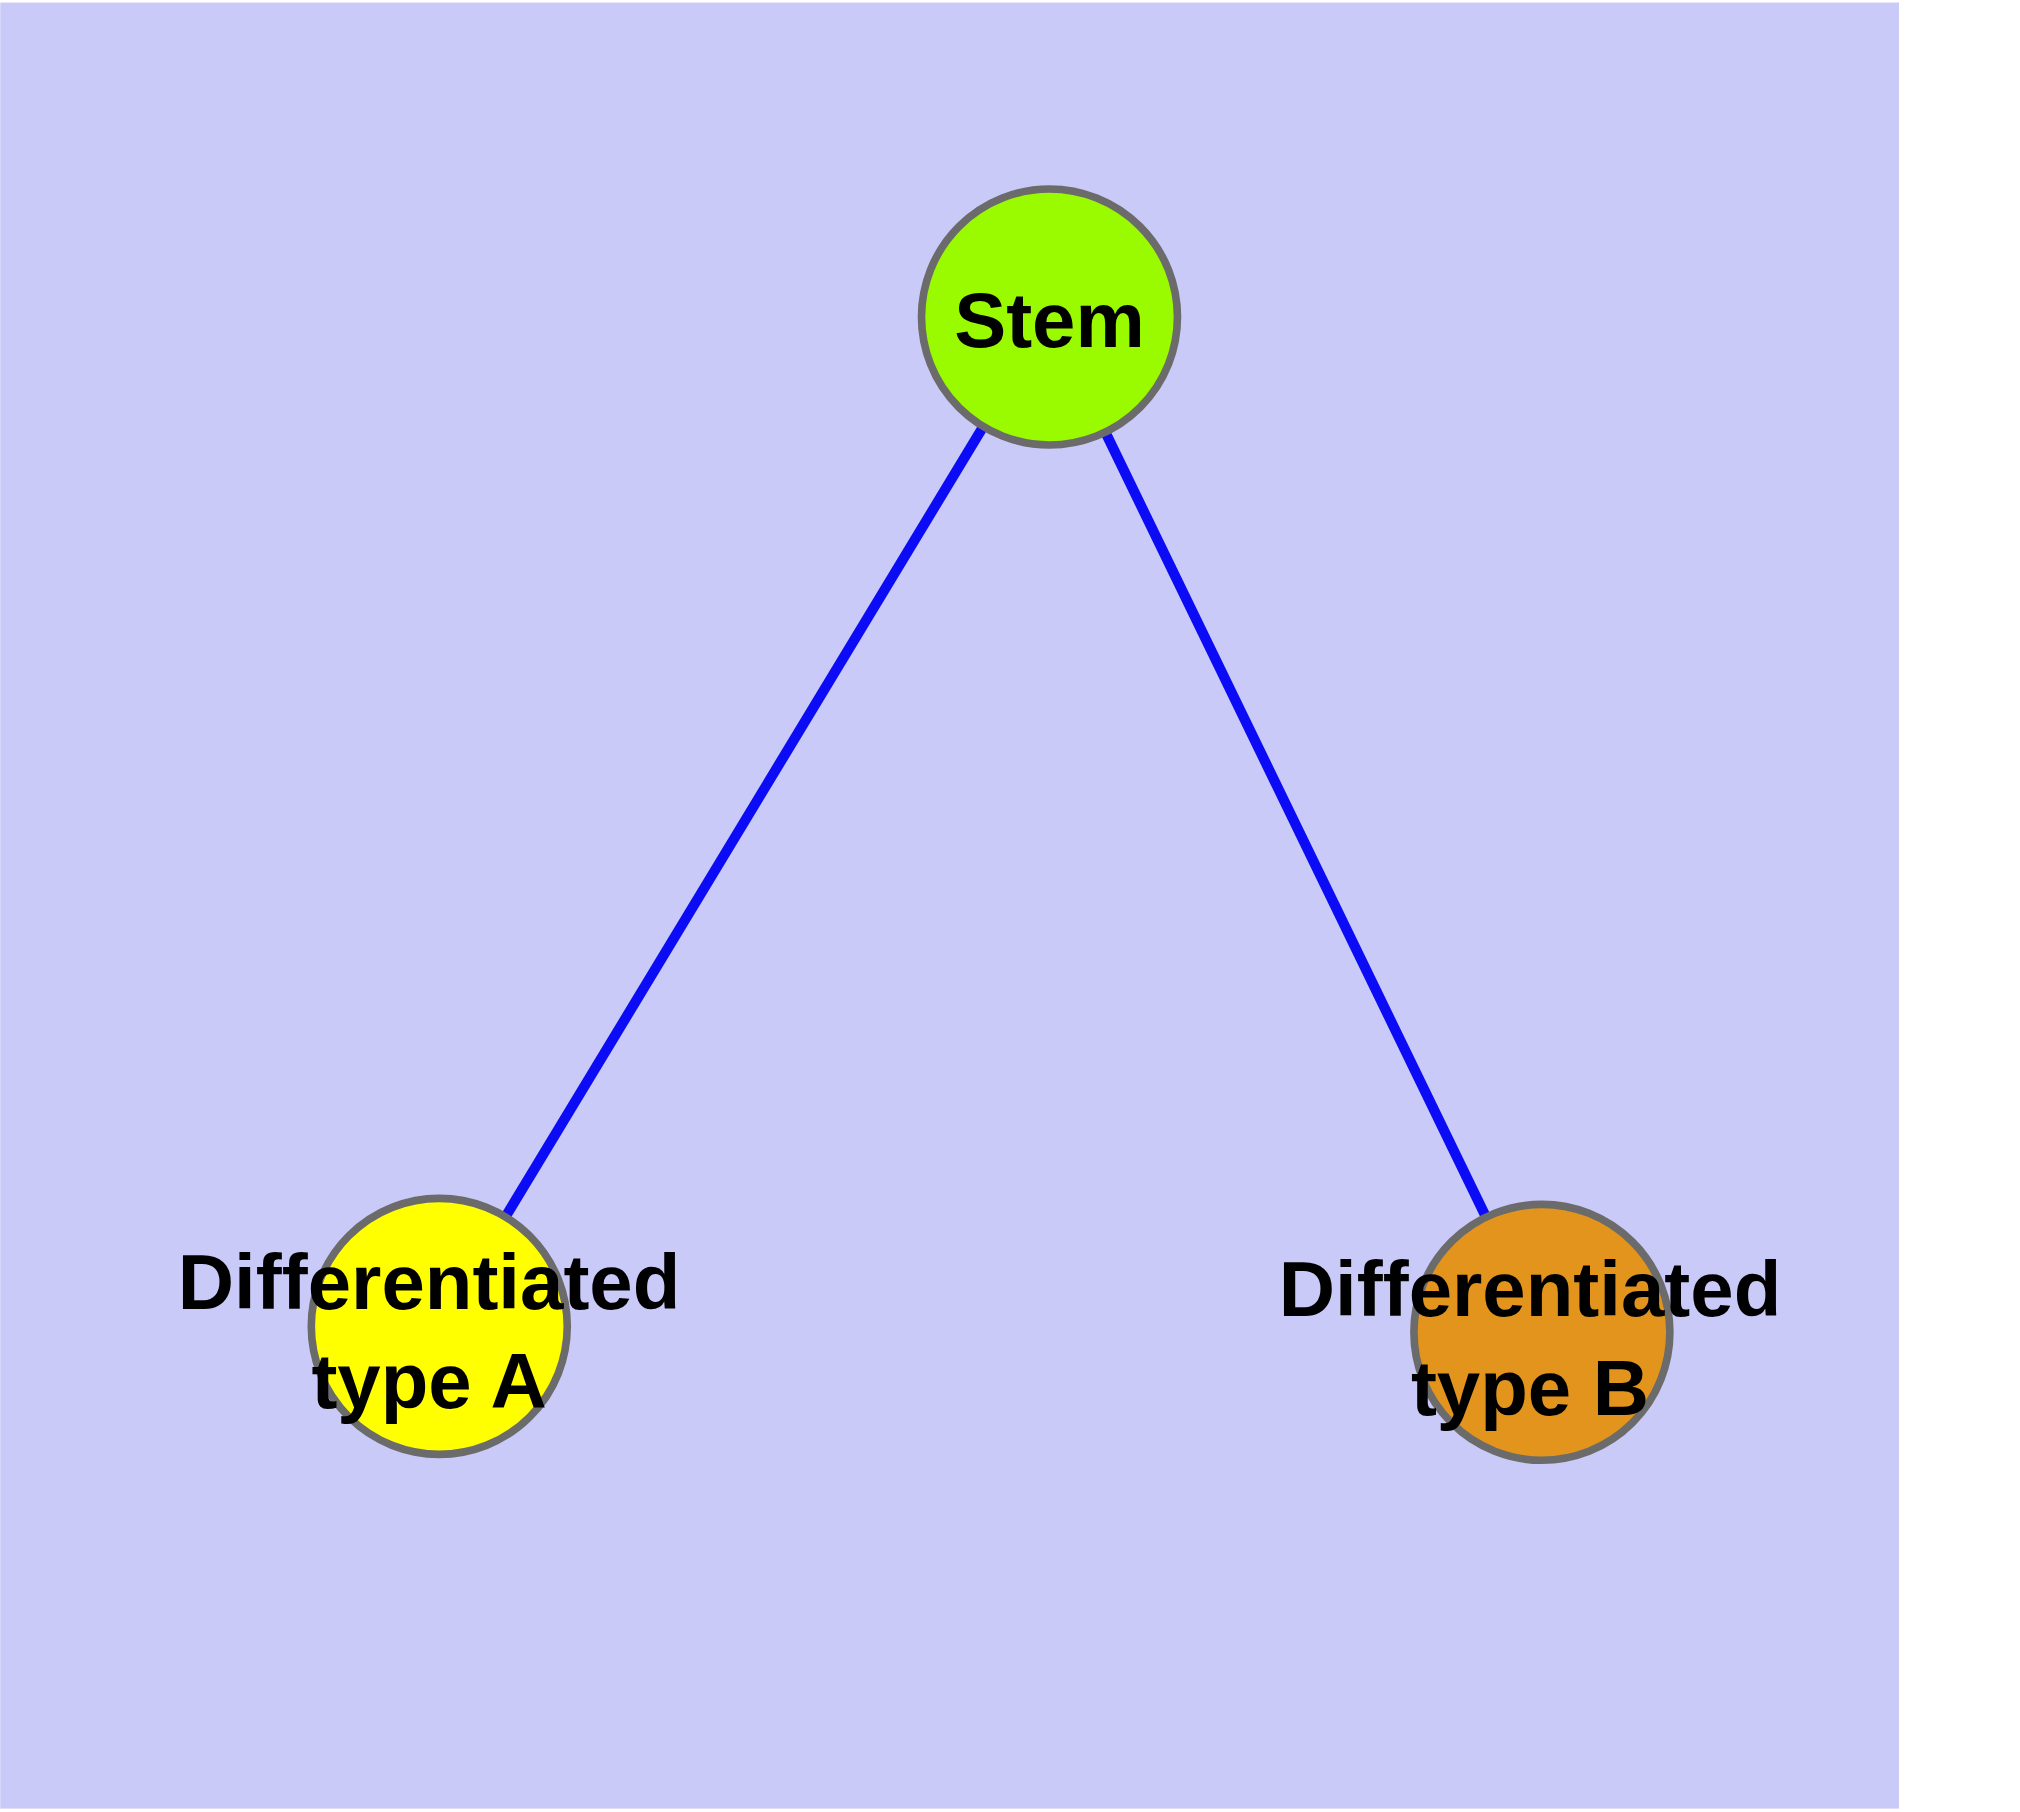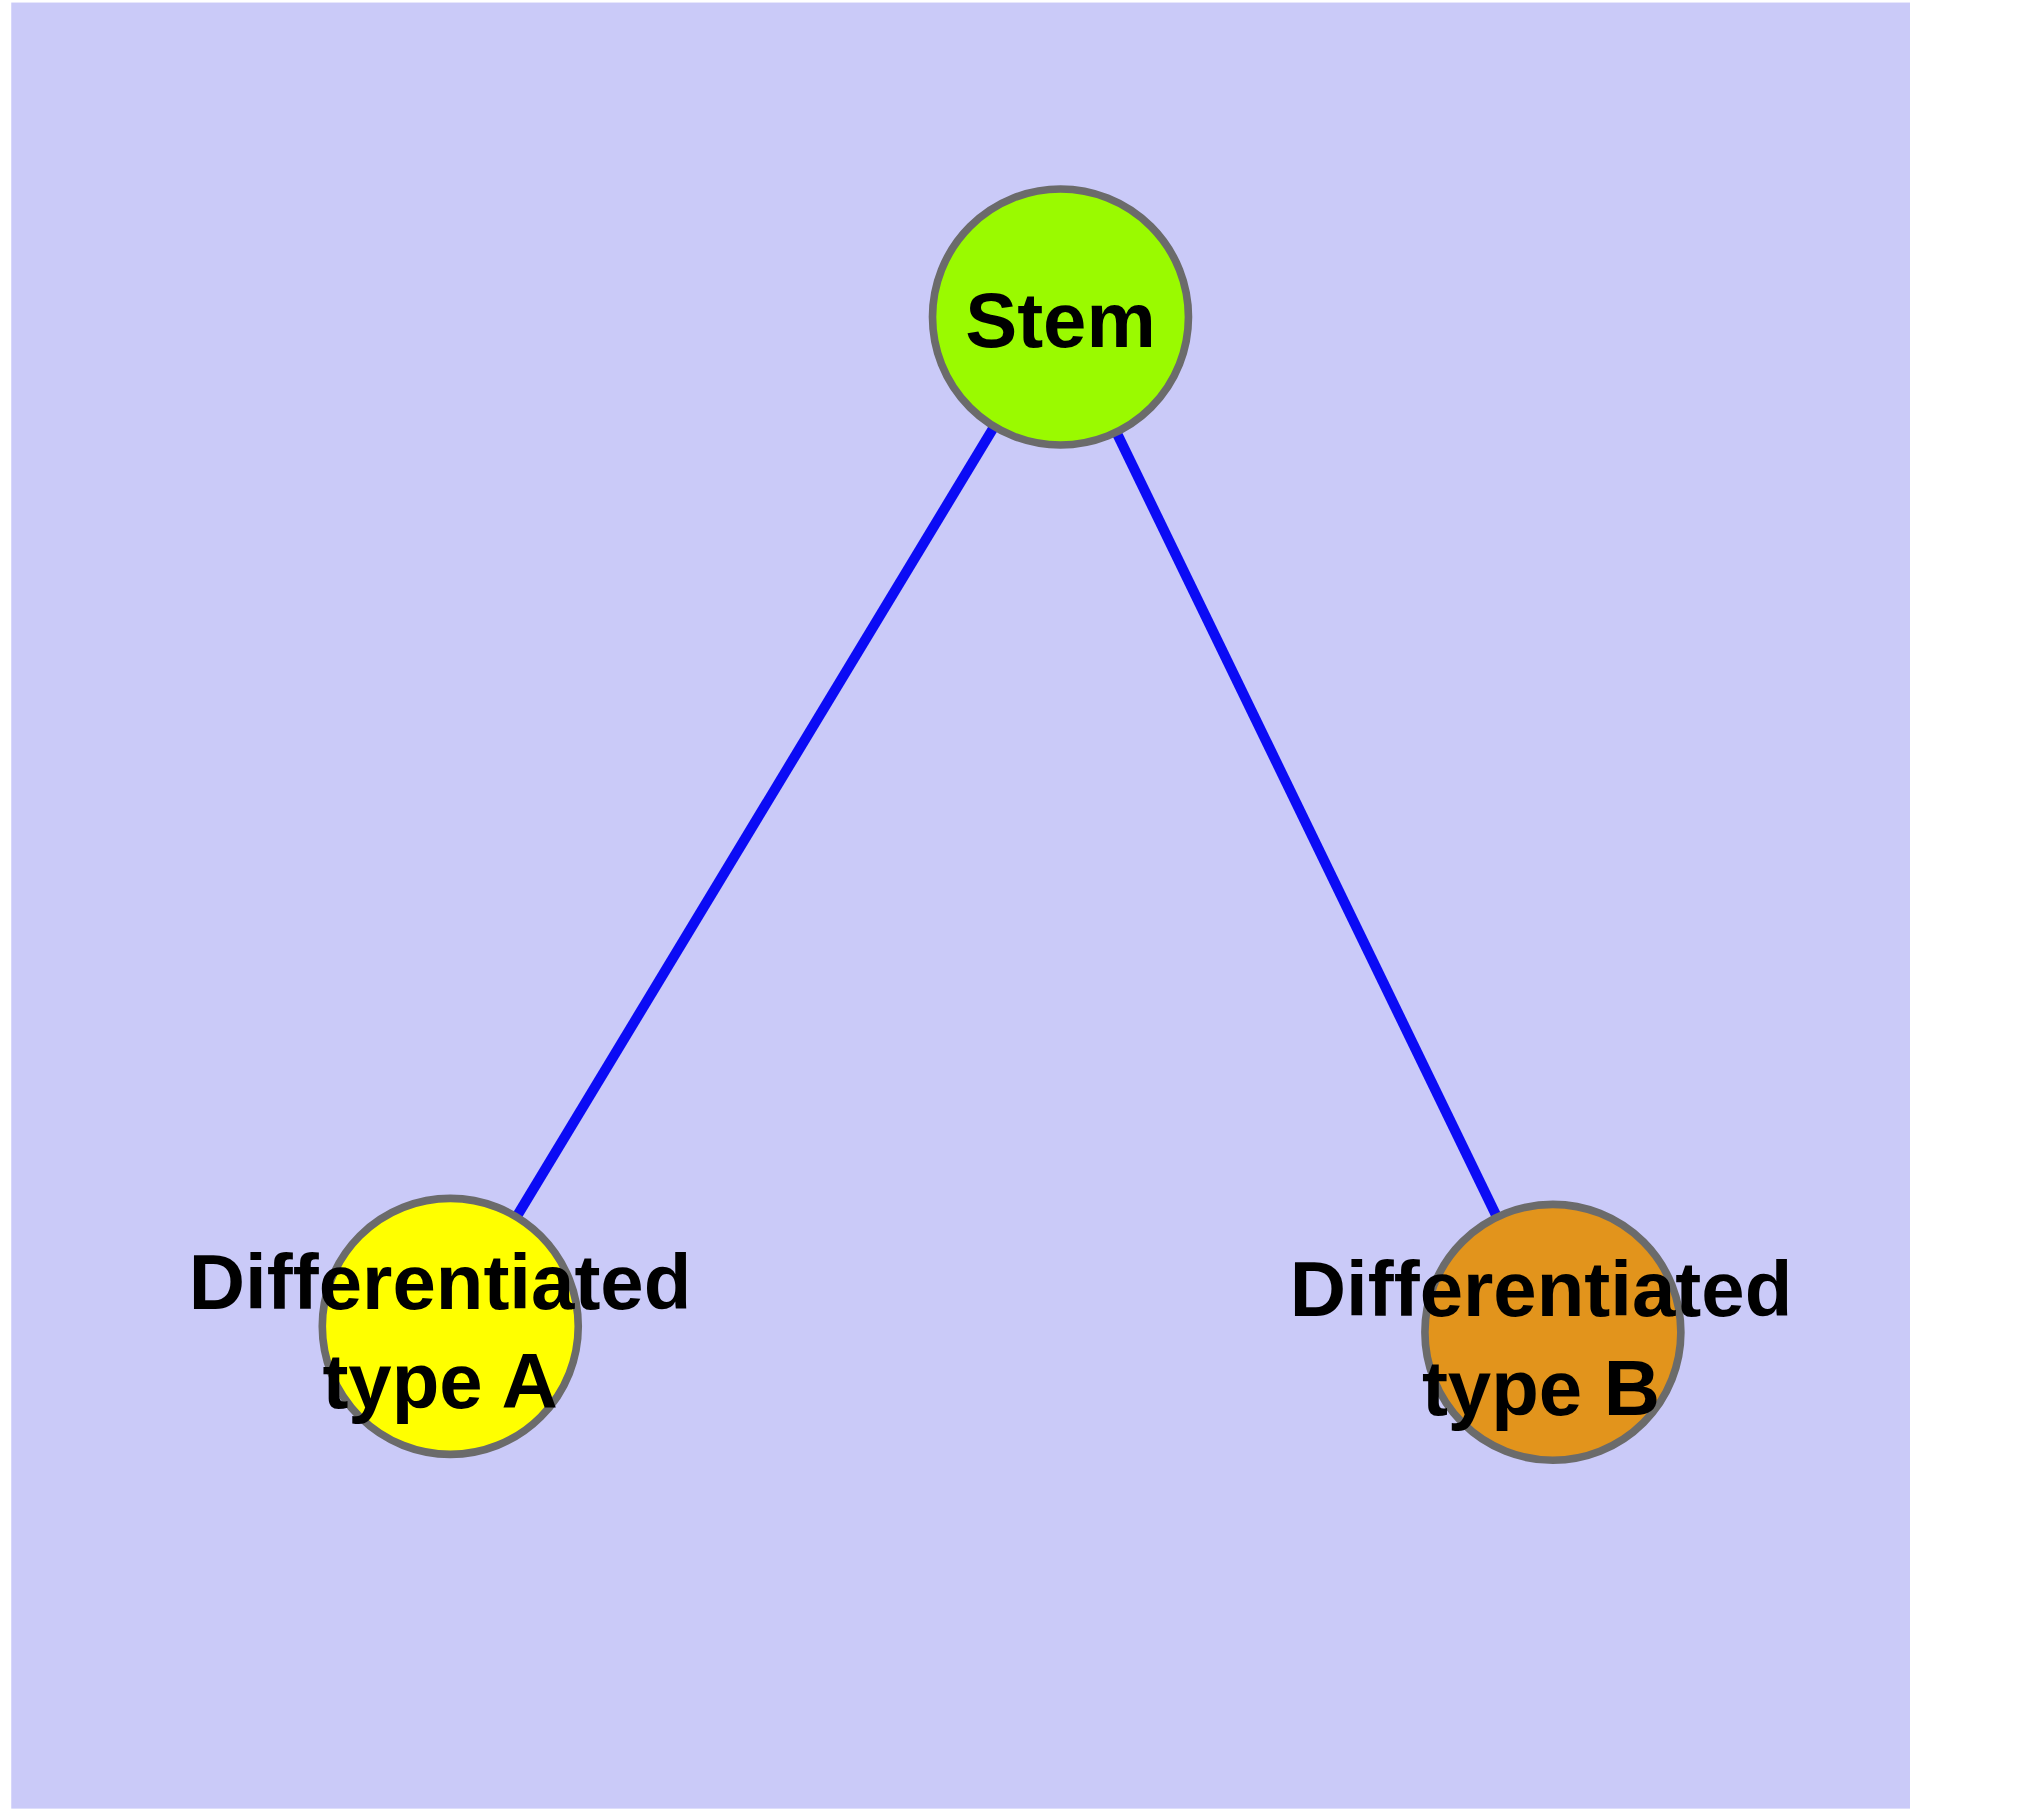--- a/index.html
+++ b/index.html
@@ -6,21 +6,20 @@
     margin: 0;
     padding: 0;
     background: #ffffff;
   }
   .stage {
     position: relative;
     width: 1899px;
     height: 1812px;
     background: #ffffff;
     overflow: hidden;
-    padding-left: 11px;
   }
   svg {
     display: block;
   }
   .node-label {
     font-family: "Liberation Sans", "DejaVu Sans", sans-serif;
     font-weight: bold;
     font-size: 92px;
     fill: #000000;
   }

